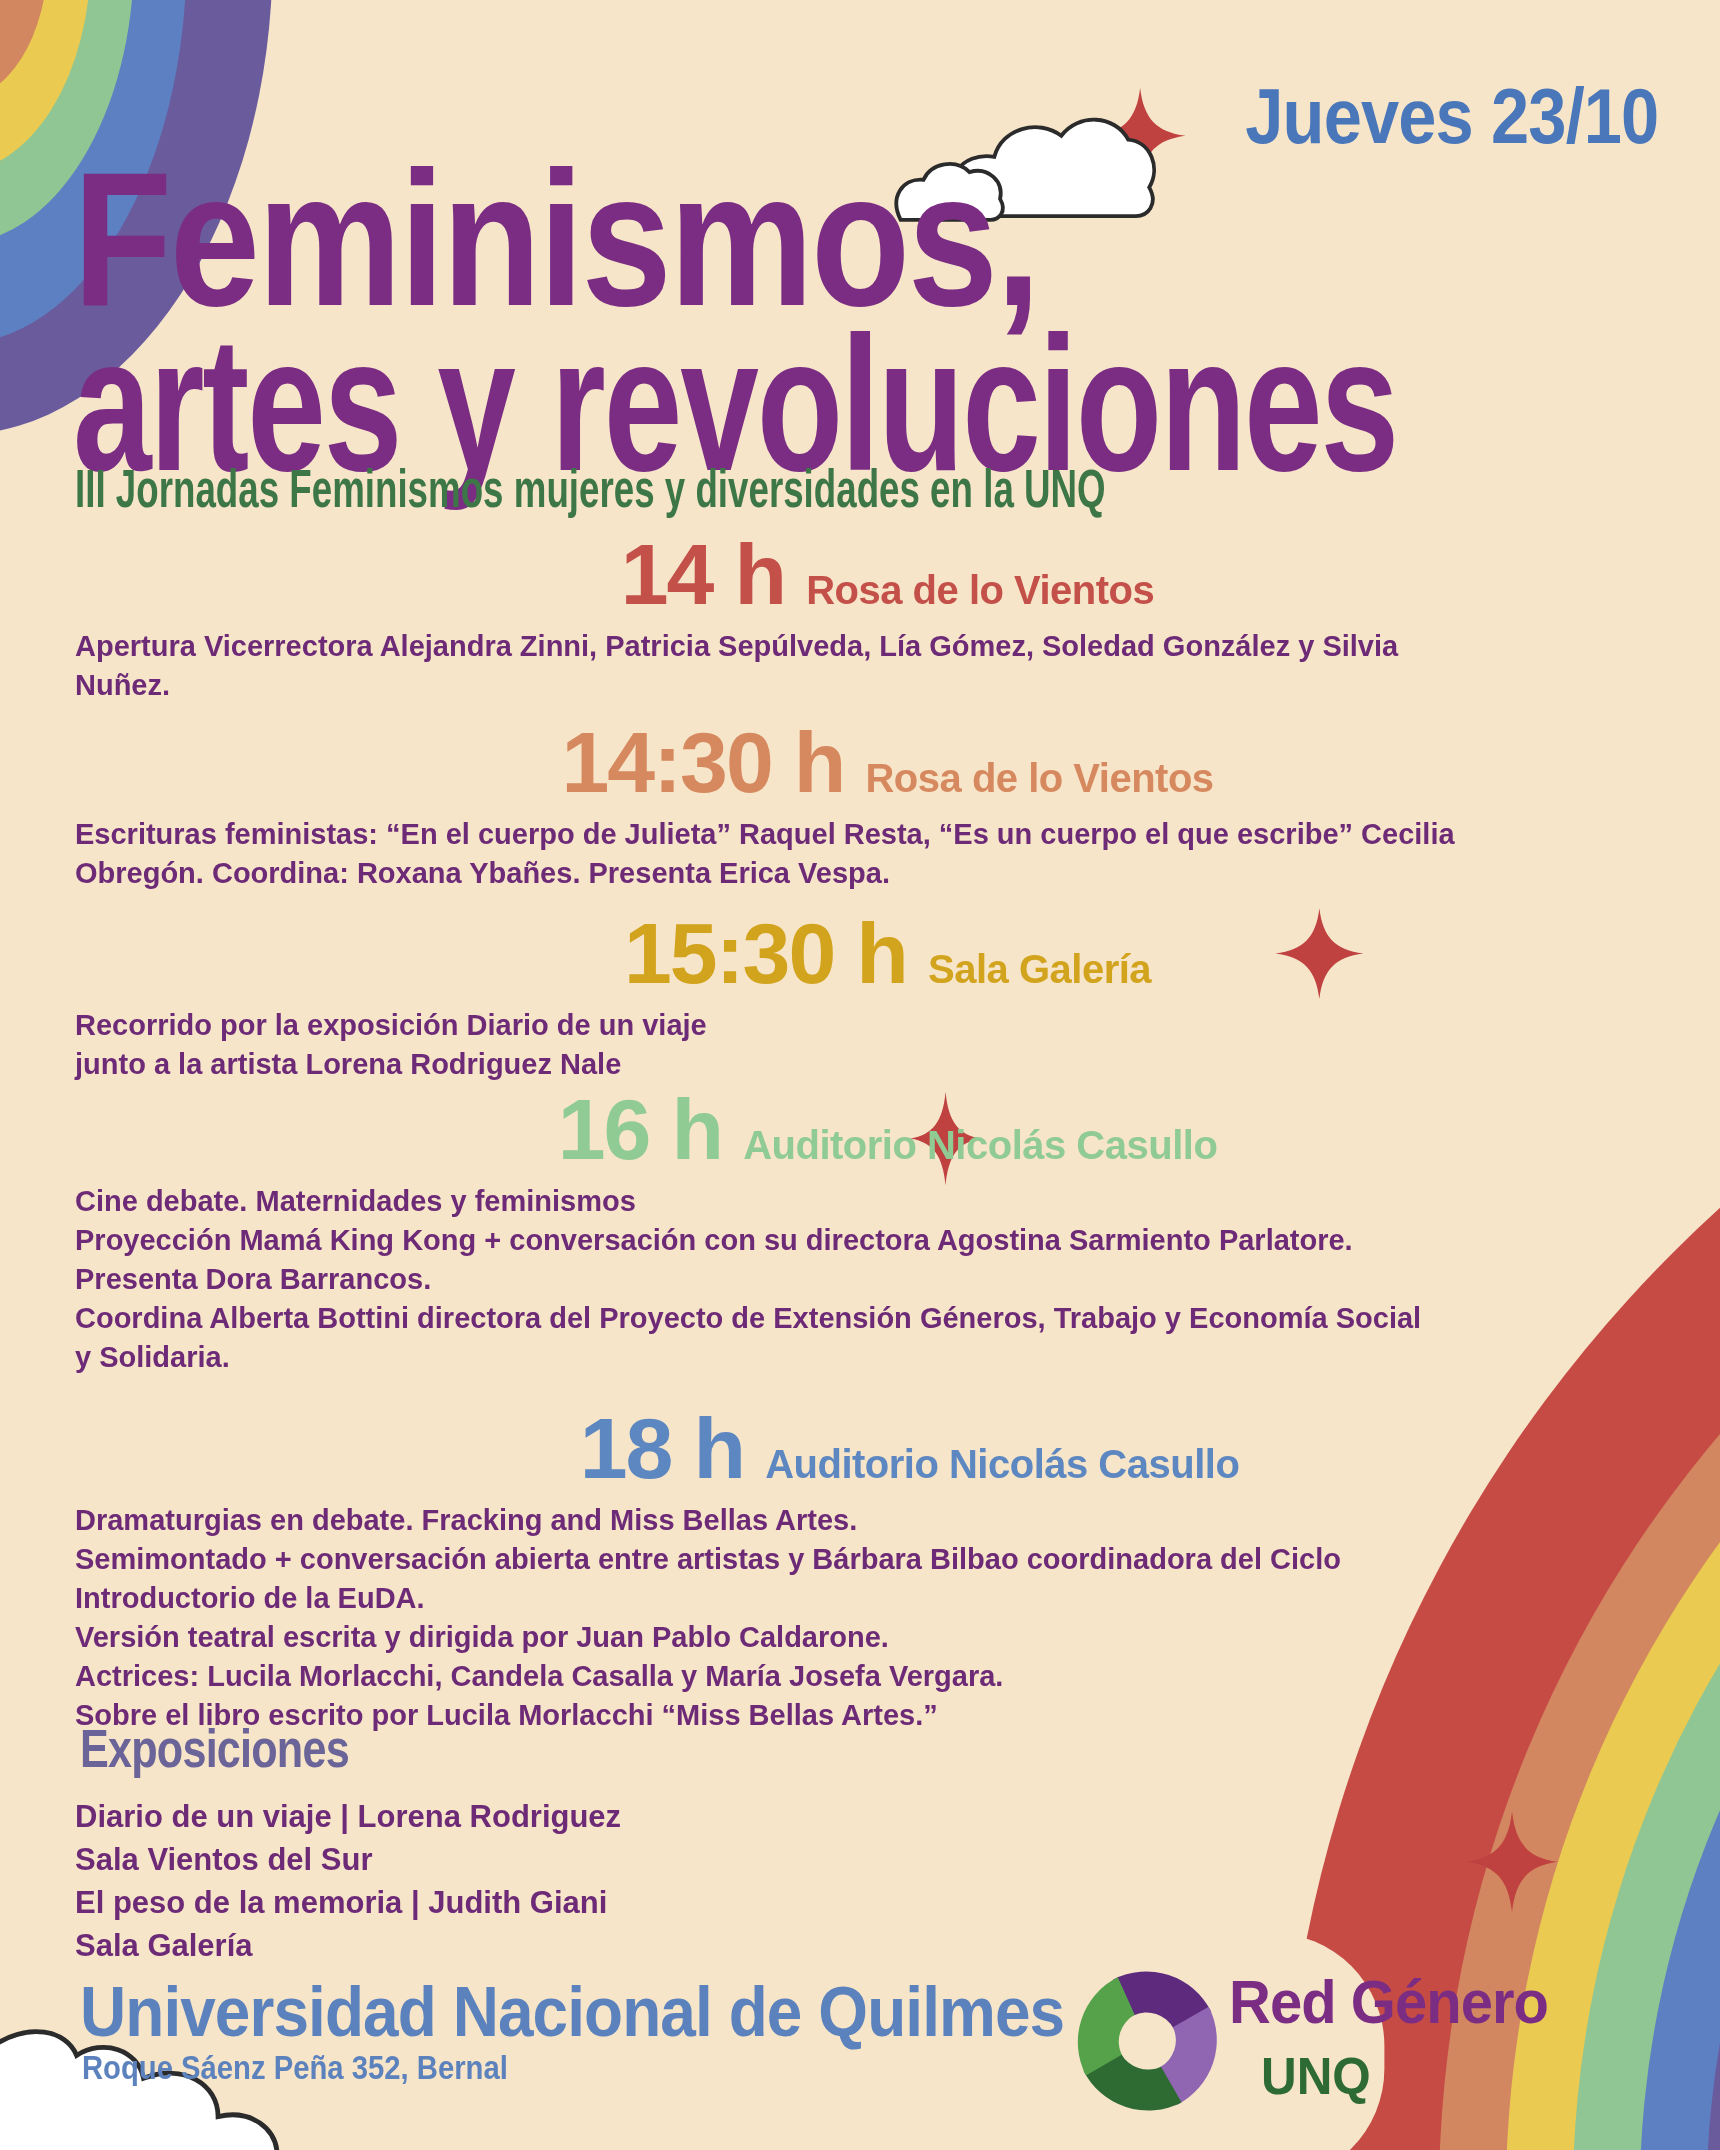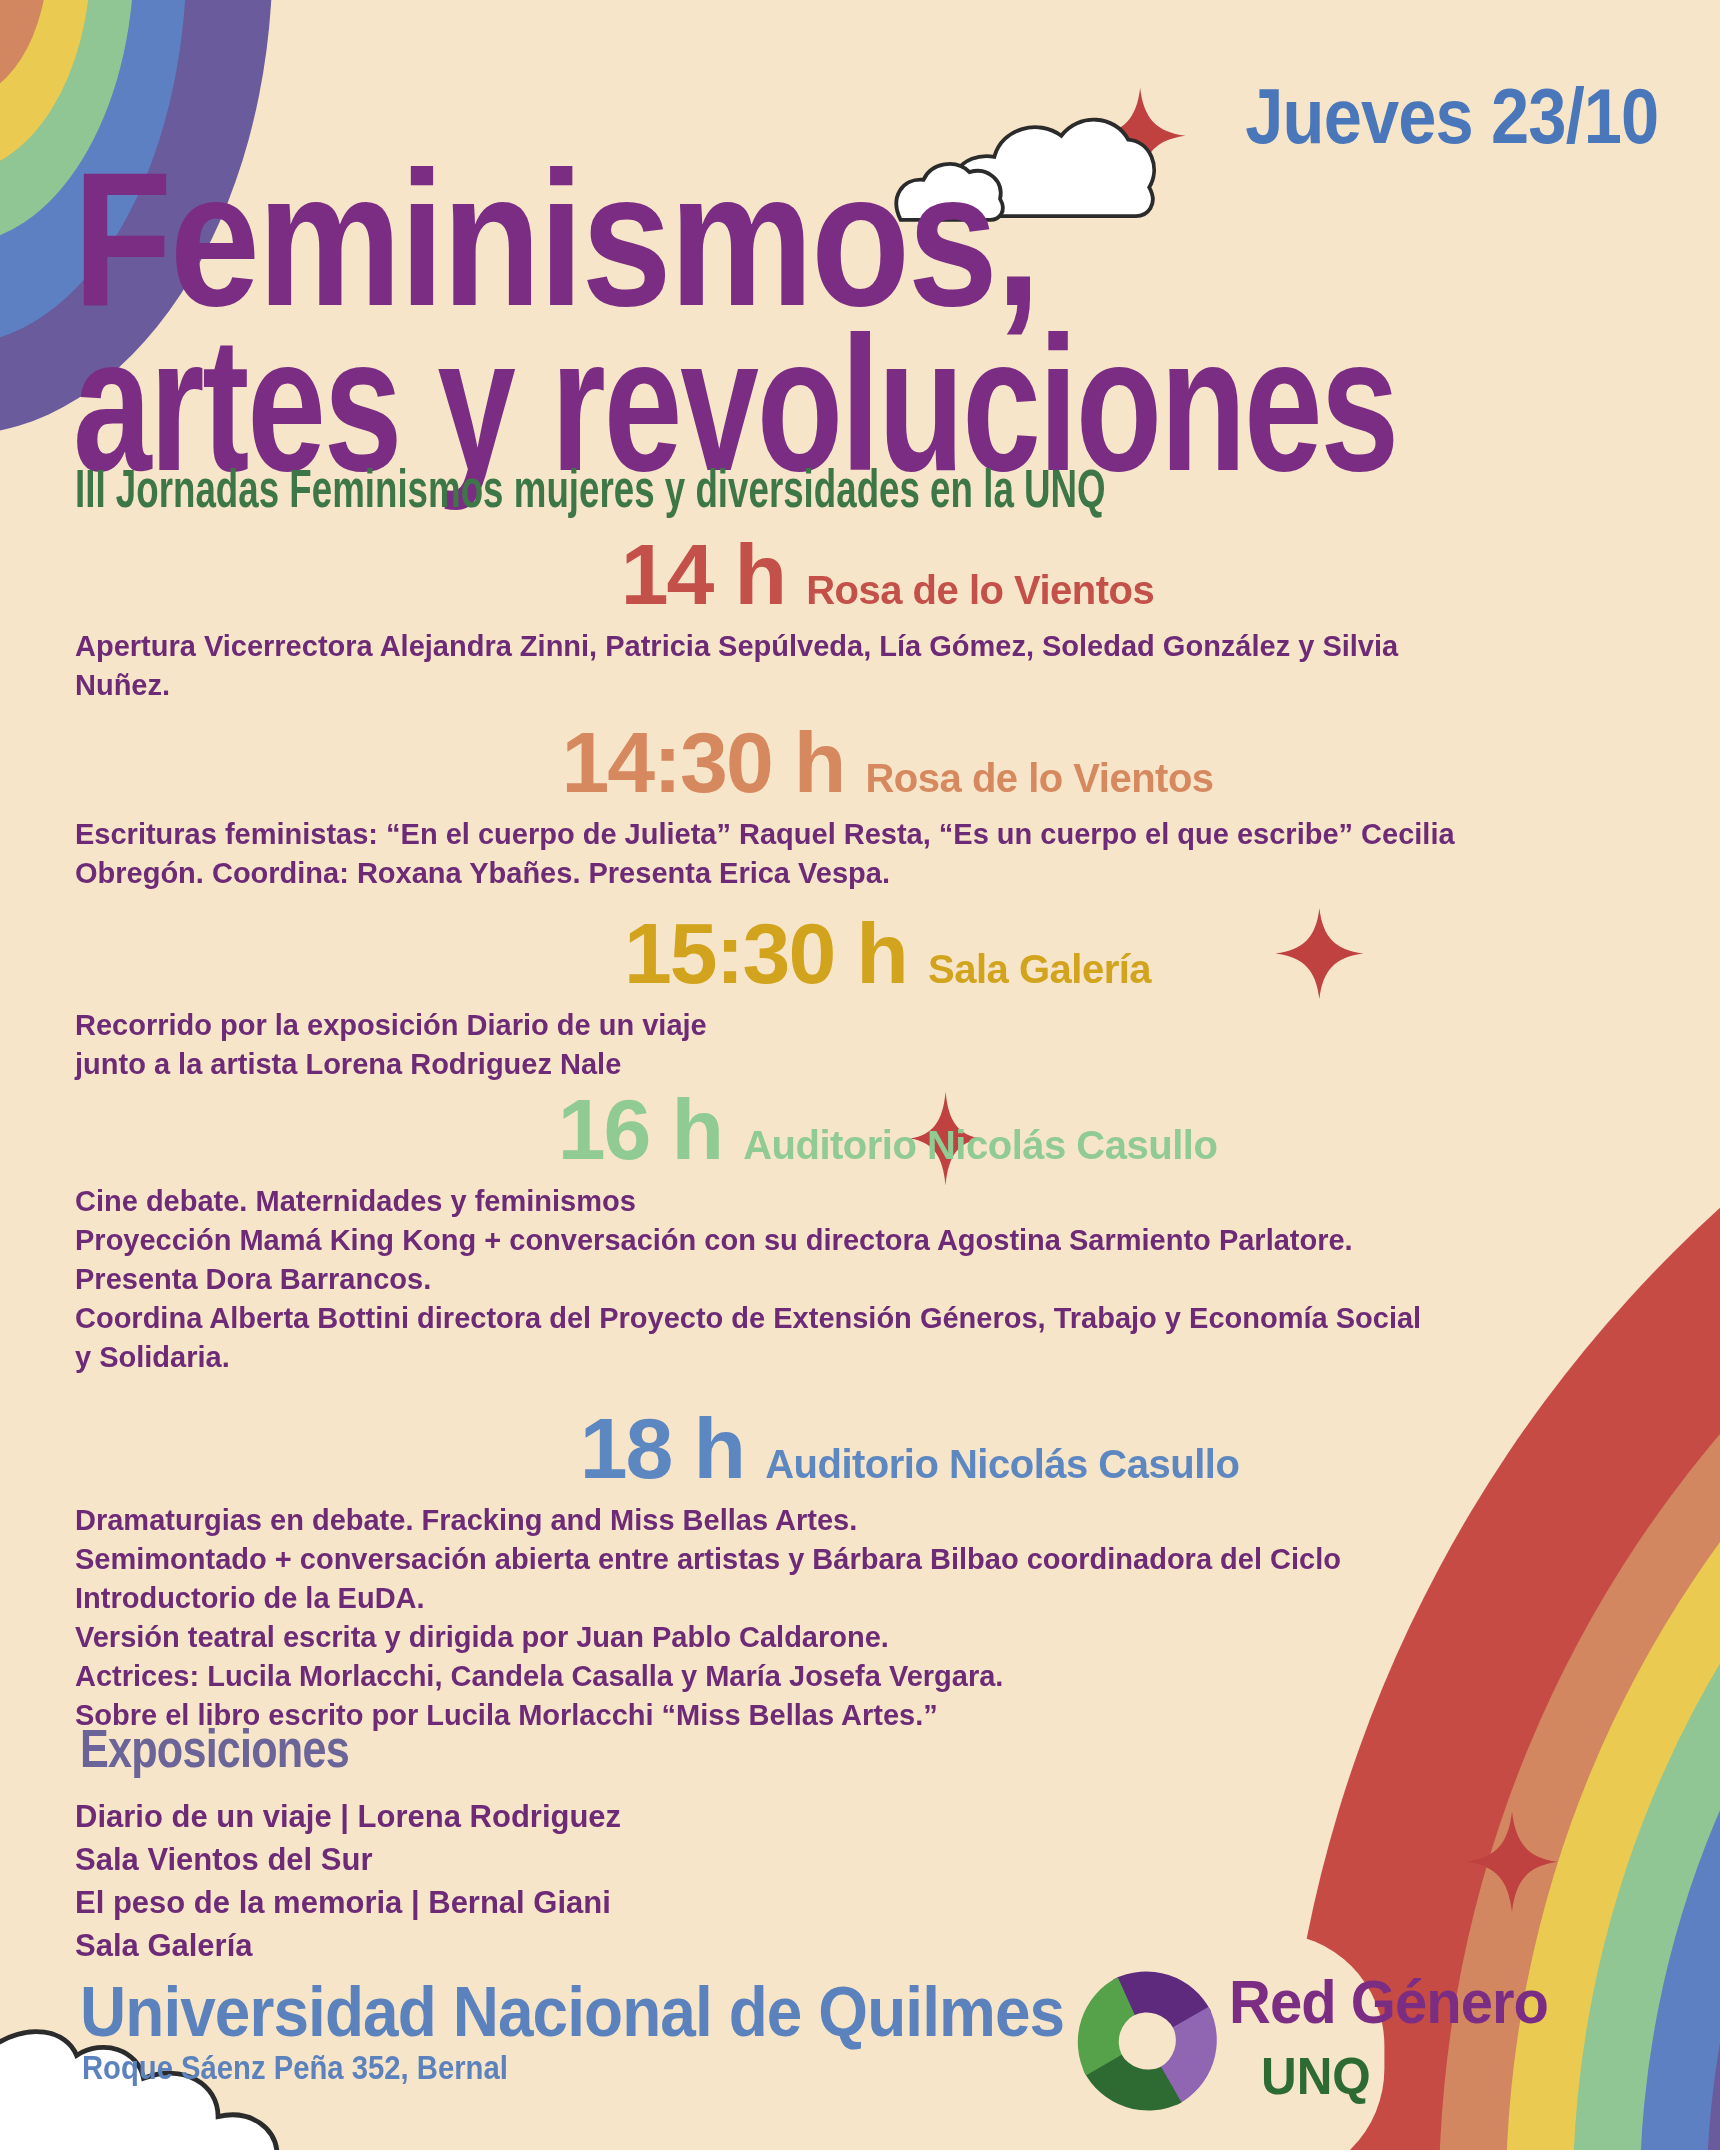--- a/index.html
+++ b/index.html
@@ -151,21 +151,21 @@
 Versión teatral escrita y dirigida por Juan Pablo Caldarone.
 Actrices: Lucila Morlacchi, Candela Casalla y María Josefa Vergara.
 Sobre el libro escrito por Lucila Morlacchi “Miss Bellas Artes.”</div>
   </div>
 
   <div class="abs expo-heading" style="color: rgb(107, 100, 152);">
     <span class="cx" style="transform:scaleX(0.80);">Exposiciones</span>
   </div>
   <div class="abs expo-items" style="color: rgb(109, 42, 119);">Diario de un viaje | Lorena Rodriguez
 Sala Vientos del Sur
-El peso de la memoria | Bernal Giani
+El peso de la memoria | Judith Giani
 Sala Galería</div>
 
   <div class="abs footer-univ" style="color: rgb(91, 130, 189);">
     <span class="cx" style="transform:scaleX(0.90);">Universidad Nacional de Quilmes</span>
   </div>
   <div class="abs footer-addr" style="color: rgb(91, 130, 189);">
     <span class="cx" style="transform:scaleX(0.86);">Roque Sáenz Peña 352, Bernal</span>
   </div>
 
   <div class="abs logo-name" style="color: rgb(123, 45, 132);">

